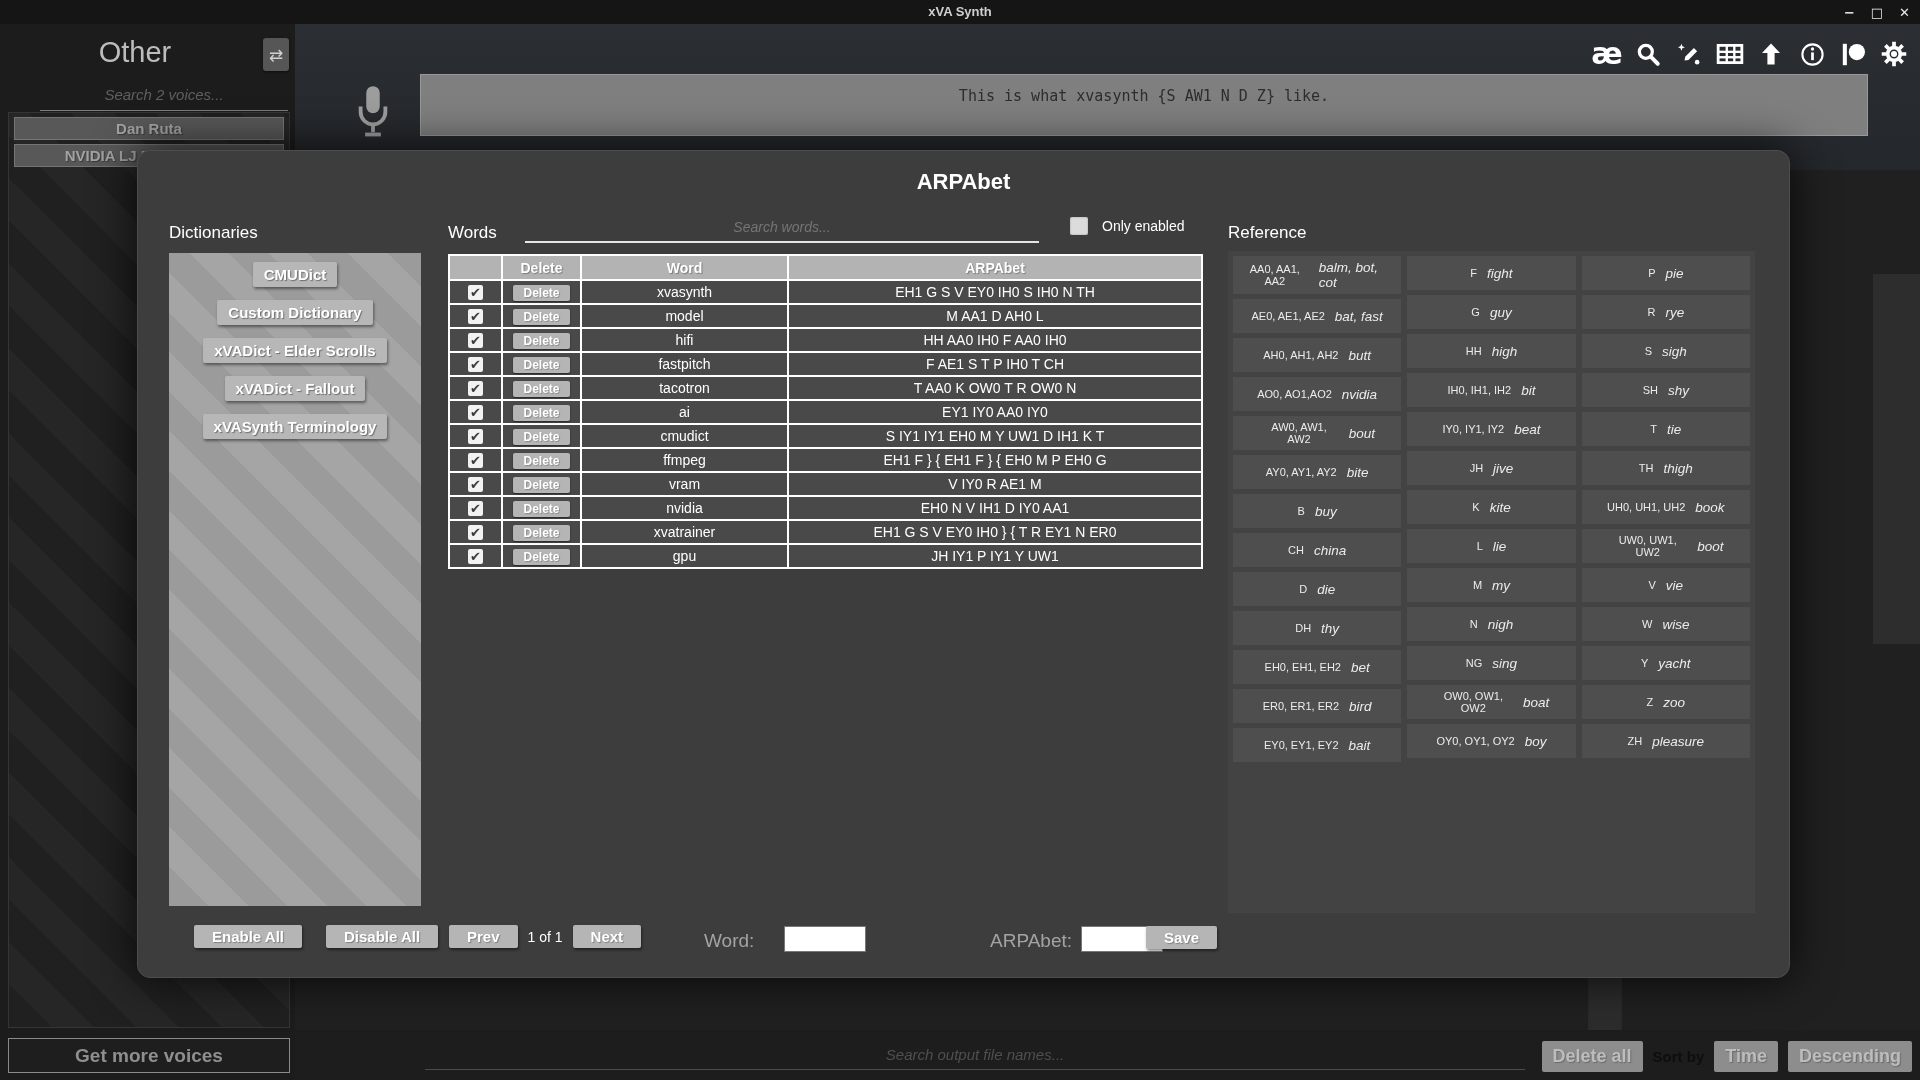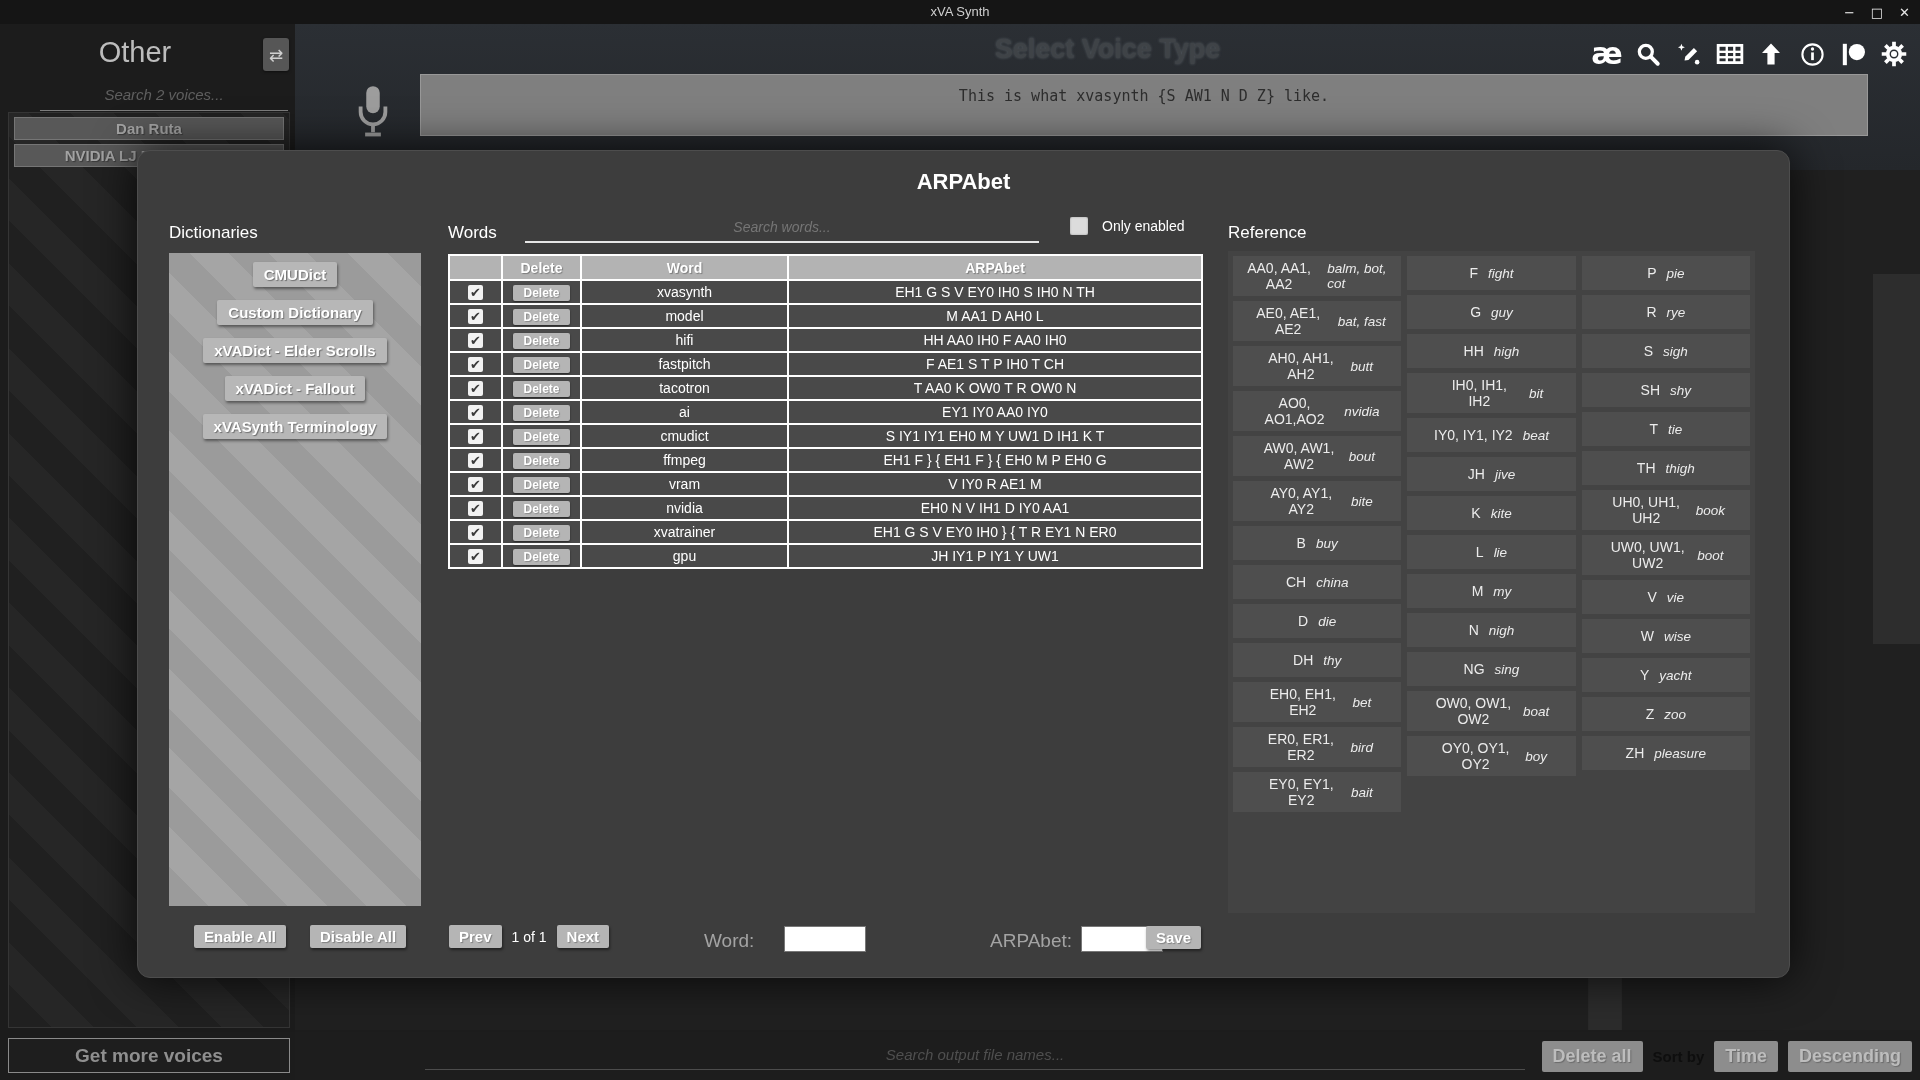--- a/index.html
+++ b/index.html
@@ -1,21 +1,21 @@
 <!DOCTYPE html>
 <html><head>
 <meta charset="utf-8">
 <style>
   * { margin:0; padding:0; box-sizing:border-box; }
   html,body { background:#0d0d0d; }
   body { font-family:"Liberation Sans", sans-serif; }
   .screen { position:relative; width:1920px; height:1080px; overflow:hidden; background:#1b1b1b; }
 
   
-  .titlebar { position:absolute; left:0; top:0; width:1920px; height:24px; background:#151515; }
+  .titlebar { position:absolute; left:0; top:0; width:1920px; height:24px; background:#151515;font-weight:bold; }
   .titlebar .apptitle { position:absolute; left:0; right:0; top:4px; text-align:center; color:#cfcfcf; font-size:13px; }
   .win-controls { position:absolute; right:10px; top:0; height:24px; display:flex; gap:16px; align-items:center; color:#e8e8e8; font-family:"DejaVu Sans",sans-serif; font-size:13px; }
   .win-controls span { cursor:default; }
 
   
   .sidebar { position:absolute; left:0; top:24px; width:295px; height:1056px; background:#1c1c1c; }
   .sidebar-title { position:absolute; left:0; width:270px; top:12px; text-align:center; color:#bdbdbd; font-size:29px; }
   .swap-btn { position:absolute; right:6px; top:14px; width:26px; height:33px; background:#565656; border-radius:3px; color:#cfcfcf; font-family:"DejaVu Sans",sans-serif; font-size:17px; display:flex; align-items:center; justify-content:center; box-shadow:0 1px 3px rgba(0,0,0,.5); }
   .voice-search { position:absolute; left:40px; top:58px; width:248px; background:transparent; border:none; border-bottom:1px solid #7d7d7d; color:#6a6a6a; font-style:italic; font-size:15px; text-align:center; padding:4px 0 7px 0; outline:none; }
   .voice-search::placeholder { color:#5f5f5f; }
@@ -58,31 +58,31 @@
   .only-enabled .lbl { color:#fff; font-size:14px; }
 
   table.words { position:absolute; left:310px; top:103px; width:753px; border-collapse:collapse; table-layout:fixed; }
   table.words col.c0{width:53px} table.words col.c1{width:79px} table.words col.c2{width:207px} table.words col.c3{width:414px}
   table.words th { background:#b3b3b3; color:#fff; font-weight:bold; font-size:14px; text-shadow:1px 1px 1px #7d7d7d; height:25px; border:2px solid #fff; }
   table.words td { background:#494949; color:#fff; font-size:14px; text-align:center; height:24px; border:2px solid #fff; }
   .chk { display:inline-block; width:15px; height:15px; background:#f2f2f2; border-radius:2px; color:#3a3a3a; font-size:13px; line-height:15px; font-family:"DejaVu Sans",sans-serif; }
   .del-btn { display:inline-block; background:#b5b5b5; color:#fff; font-weight:bold; font-size:12px; text-shadow:1px 1px 1px #8a8a8a; padding:1px 10px; border-radius:2px; box-shadow:0 1px 2px rgba(0,0,0,.5); }
 
   .modal-footer { position:absolute; left:0; right:0; top:774px; height:30px; }
-  .m-btn { background:#b5b5b5; color:#fff; font-weight:bold; font-size:15px; text-shadow:1px 1px 1px #808080; padding:3px 10px; border-radius:2px; box-shadow:1px 2px 3px rgba(0,0,0,.45); white-space:nowrap; }
+  .m-btn { background:#b5b5b5; color:#fff; font-weight:bold; font-size:15px; text-shadow:1px 1px 1px #808080; padding:3px 18px; border-radius:2px; box-shadow:1px 2px 3px rgba(0,0,0,.45); white-space:nowrap; }
   .fgroup { position:absolute; display:flex; gap:24px; align-items:center; }
   .fgroup.pager { gap:10px;justify-content:flex-end; }
   .page-status { color:#fff; font-size:14px; }
   .f-label { color:#a3a3a3; font-size:19px; }
   .f-input { width:82px; height:26px; background:#fff; border:1px solid #777; outline:none; padding:0 4px; font-size:14px; }
 
   .ref-panel { position:absolute; left:1090px; top:100px; width:527px; height:662px; background:#434343; display:flex; gap:6px; padding:5px; }
   .ref-col { flex:1; display:flex; flex-direction:column; gap:5px; }
   .ref-cell { background:#4e4e4e; min-height:34px; display:flex; align-items:center; justify-content:center; gap:10px; padding:4px 8px; }
-  .ref-code { color:#ececec; font-size:14px; text-align:center; max-width:52%; }
+  .ref-code { color:#ececec; font-size:11px; text-align:center; max-width:52%; }
   .ref-ex { color:#ececec; font-size:13.5px; font-style:italic; text-align:left; }
 </style>
 </head>
 <body>
 
 <div class="screen">
 
   <div class="titlebar">
     <span class="apptitle">xVA Synth</span>
     <div class="win-controls">
@@ -100,21 +100,20 @@
     <input class="voice-search" placeholder="Search 2 voices..." style="">
     <div class="voice-list" id="voice-list">
         <div class="voice-btn">Dan Ruta</div>
         <div class="voice-btn">NVIDIA LJ FastPitch 1.1</div>
       </div>
     <div class="get-more">Get more voices</div>
   </div>
 
   <div class="main-bg">
     <div class="header-band">
-      <div class="select-voice-title">Select Voice Type</div>
       <div class="mic-icon-wrap">
         <svg width="36" height="56" viewBox="0 0 32 48">
           <rect x="10" y="1" width="12" height="24" rx="6" fill="#9d9d9d"></rect>
           <path d="M5 19v5a11 11 0 0 0 22 0v-5" fill="none" stroke="#9d9d9d" stroke-width="3.4"></path>
           <line x1="16" y1="36" x2="16" y2="42" stroke="#9d9d9d" stroke-width="3.4"></line>
           <line x1="9" y1="44" x2="23" y2="44" stroke="#9d9d9d" stroke-width="3.4"></line>
         </svg>
       </div>
       <textarea class="main-textarea" style="">This is what xvasynth {S AW1 N D Z} like.</textarea>
       <div class="top-icons">

